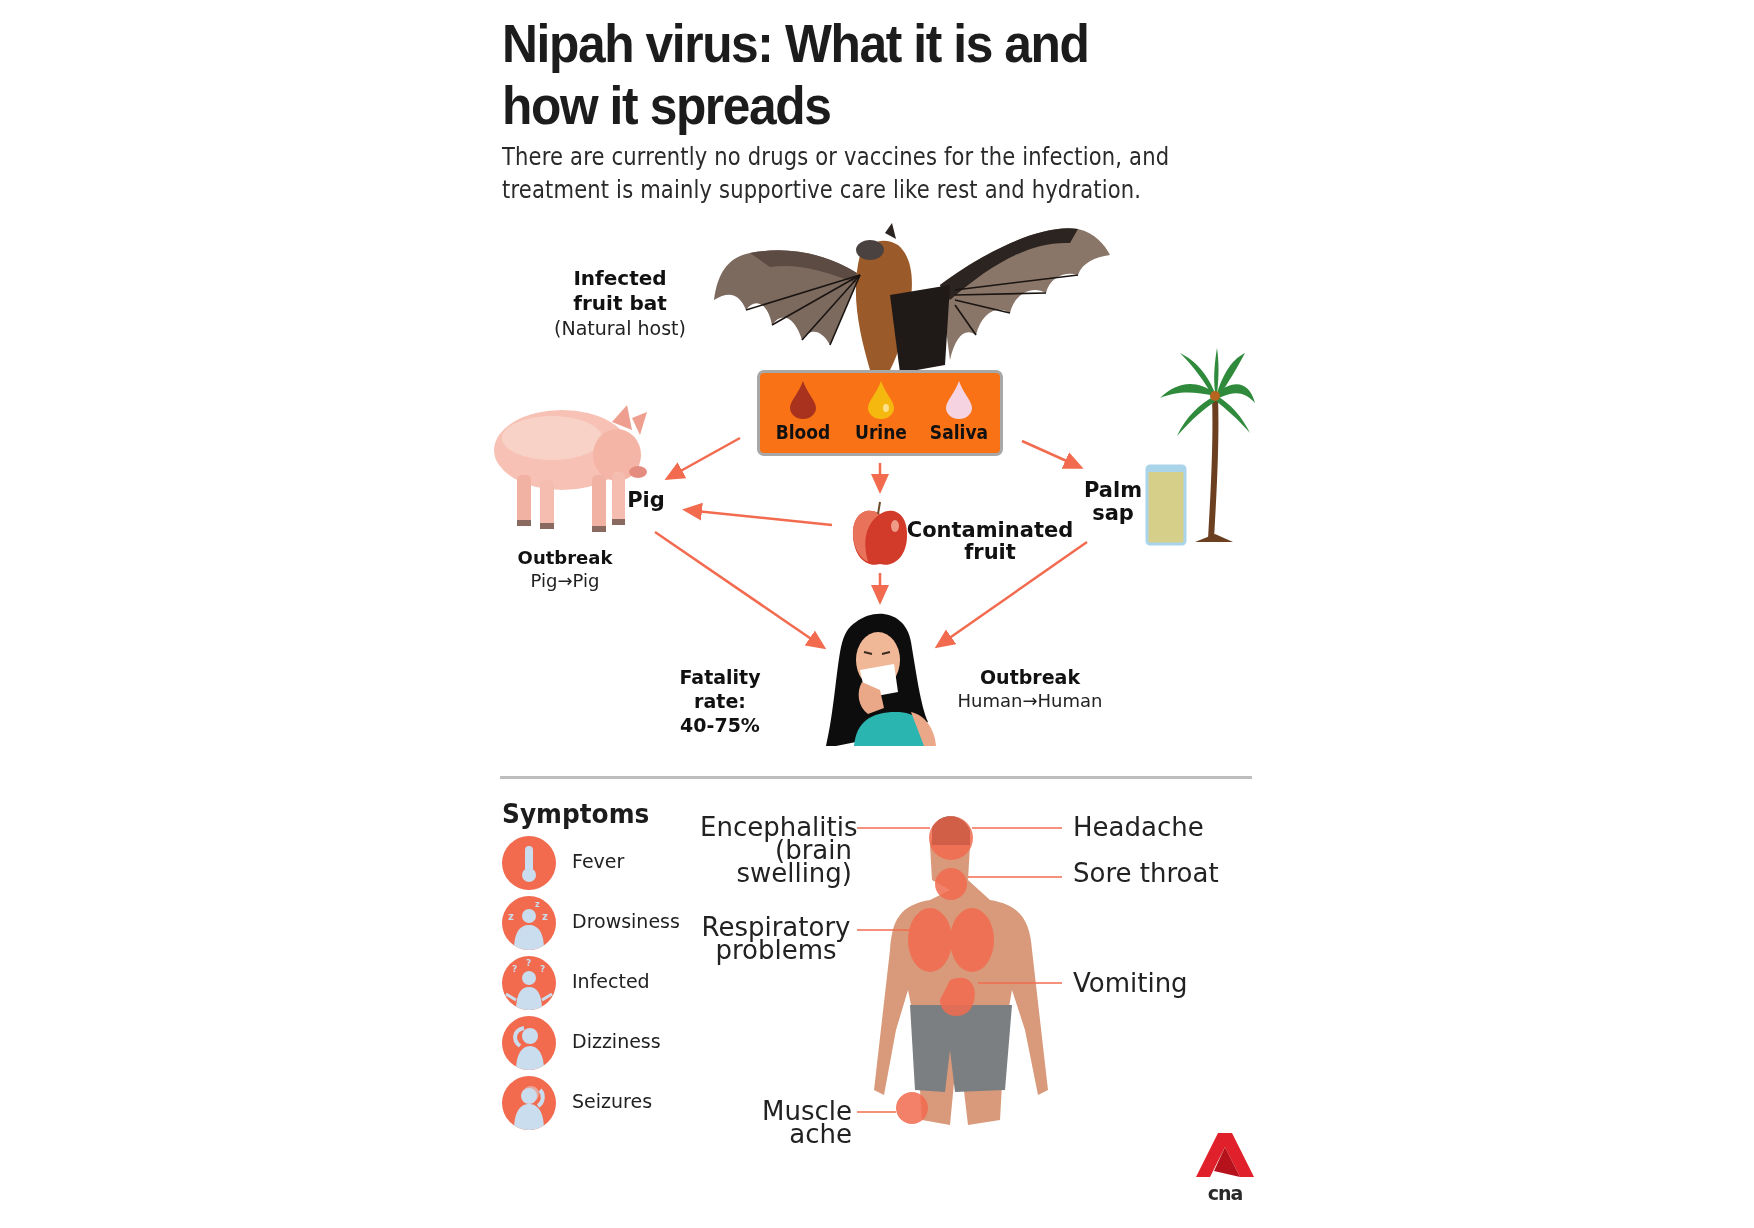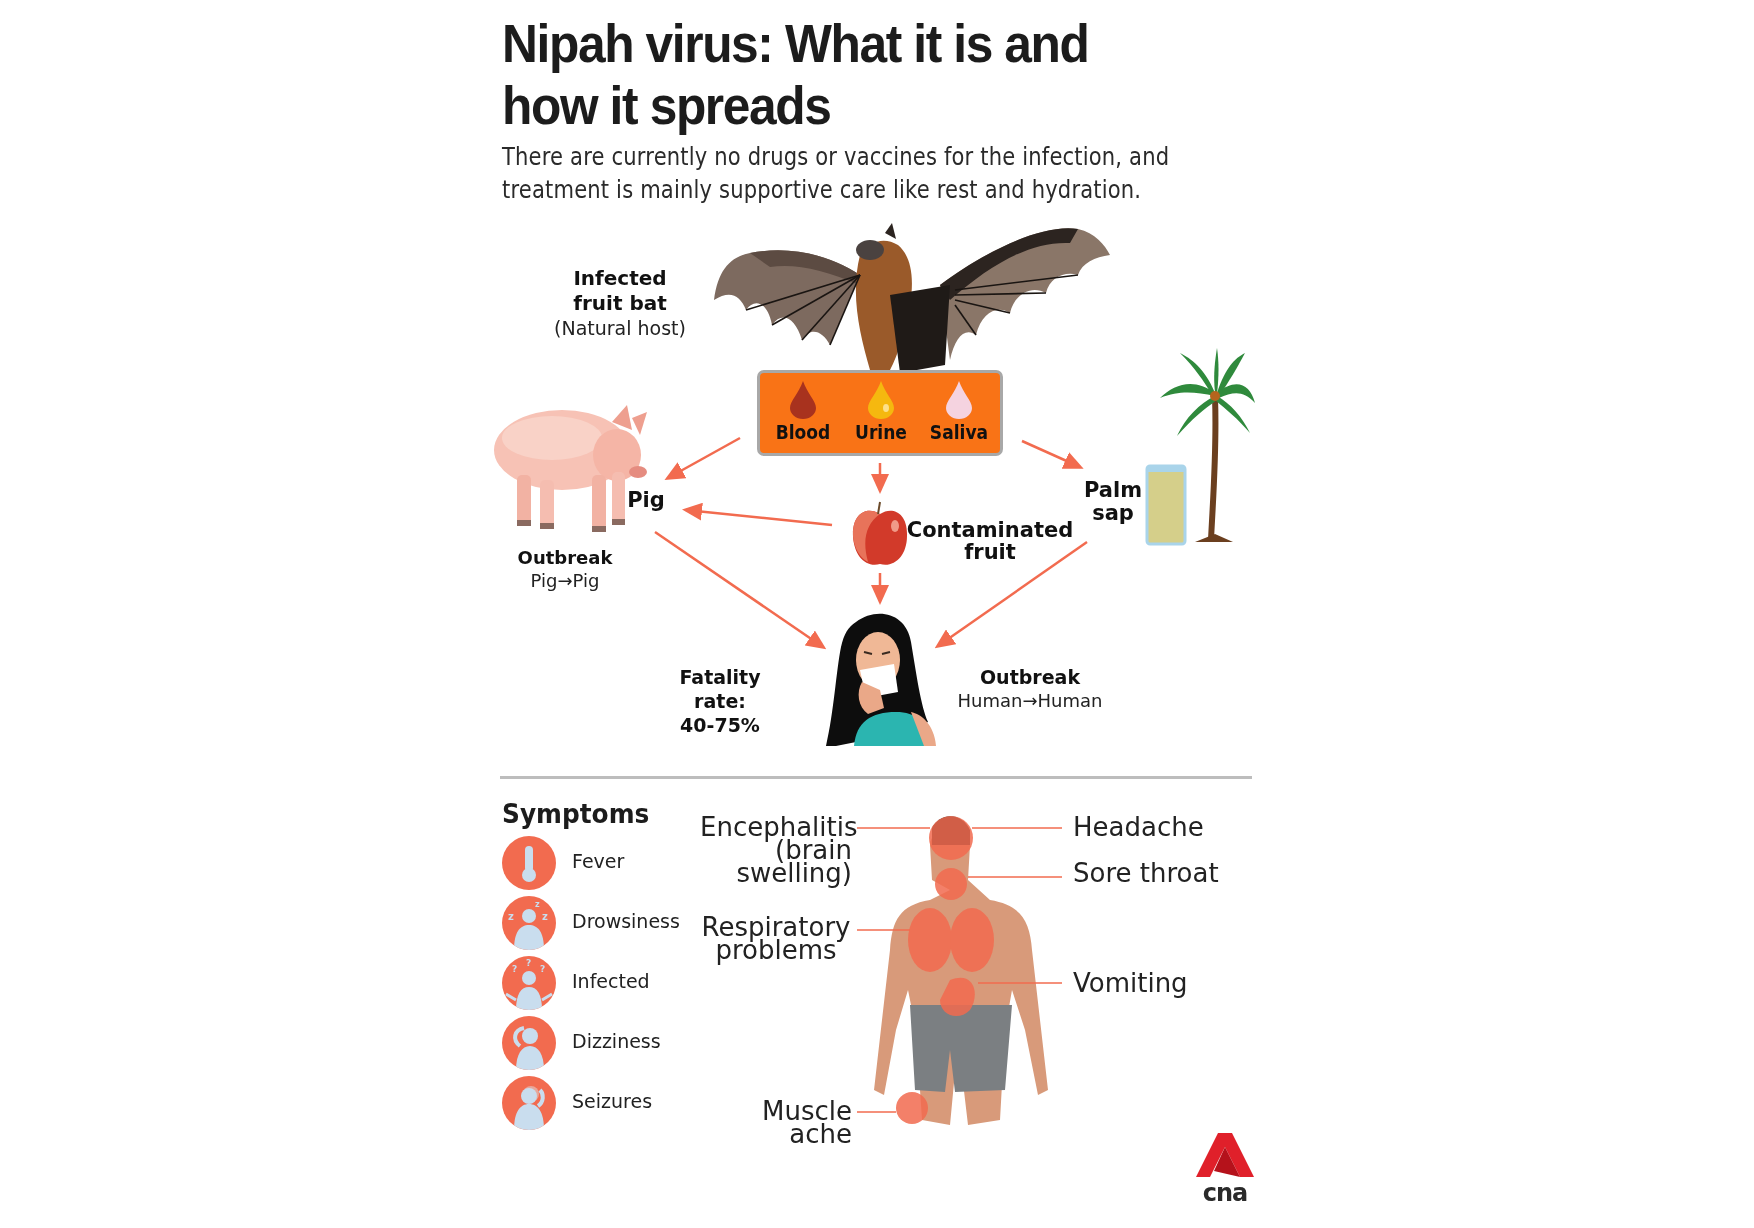--- a/index.html
+++ b/index.html
@@ -284,14 +284,14 @@
 <div class="abs body-label" style="left:1073px;top:862px;">Sore throat</div>
 <div class="abs body-label" style="left:1073px;top:972px;">Vomiting</div>
 
 <div class="abs source">
 </div>
 <div class="abs" style="left:1196px;top:1133px;width:58px;height:68px;">
   <svg width="58" height="44" viewBox="0 0 58 44">
     <path d="M22,0 L36,0 L58,44 L44,44 L29,14 L14,44 L0,44 Z" fill="#e0202a"></path>
     <path d="M29,14 L44,44 L18,38 Z" fill="#b5121b"></path>
   </svg>
-  <div style="font-family:'DejaVu Sans',sans-serif;font-weight:bold;font-size:24px;line-height:24px;color:#2a2a2a;text-align:center;letter-spacing:-1px;">cna</div>
+  <div style="font-family:'DejaVu Sans',sans-serif;font-weight:bold;font-size:19px;line-height:24px;color:#2a2a2a;text-align:center;letter-spacing:-1px;">cna</div>
 </div>
 
 </body></html>

